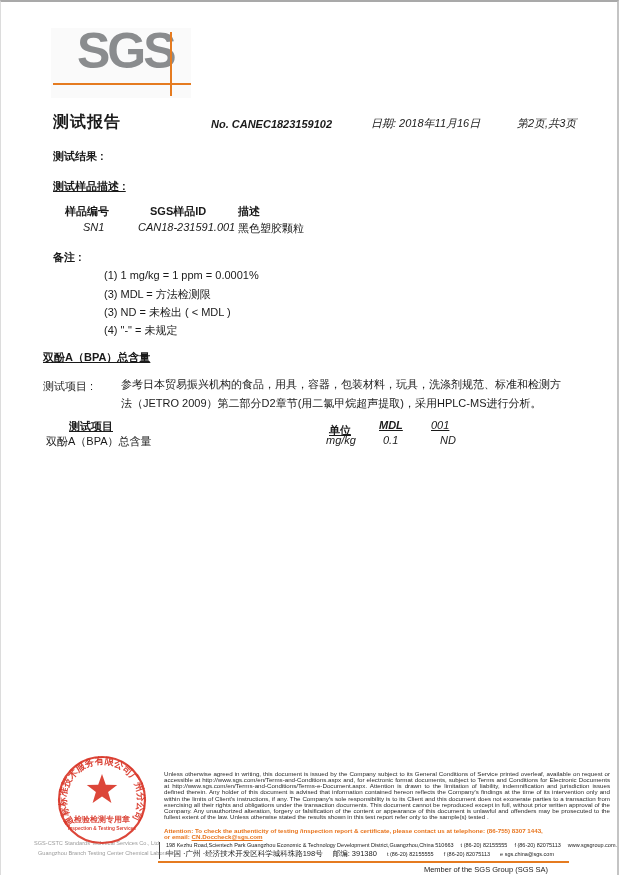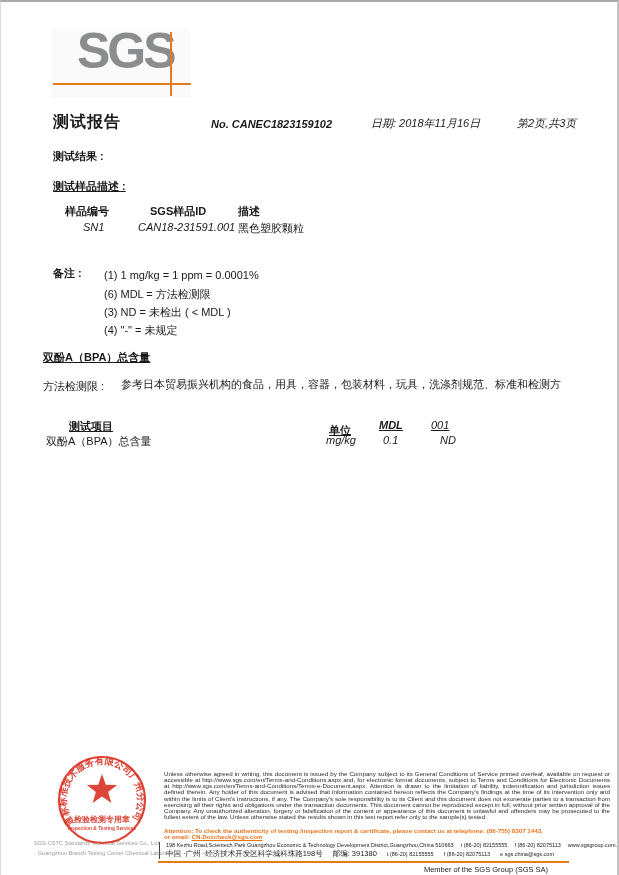--- a/index.html
+++ b/index.html
@@ -57,29 +57,30 @@
   <div class="abs cjk b" style="left:64px;top:202px;">样品编号</div>
   <div class="abs cjk b" style="left:149px;top:202px;">SGS样品ID</div>
   <div class="abs cjk b" style="left:237px;top:202px;">描述</div>
 
   <div>
     <div class="abs t11" style="left:82px;top:219px;">SN1</div>
     <div class="abs t11" style="left:137px;top:219px;">CAN18-231591.001</div>
     <div class="abs cjk" style="left:237px;top:219px;">黑色塑胶颗粒</div>
   </div>
 
-  <div class="abs cjk b" style="left:52px;top:264px;">备注 :</div>
+  <div class="abs cjk b" style="left:52px;top:248px;">备注 :</div>
   <div class="abs cjk" style="left:103px;top:267px;">(1) 1 mg/kg = 1 ppm = 0.0001%</div>
-  <div class="abs cjk" style="left:103px;top:285px;">(6) MDL = 方法检测限</div>
+  <div class="abs cjk" style="left:103px;top:285px;">(3) MDL = 方法检测限</div>
   <div class="abs cjk" style="left:103px;top:303px;">(3) ND = 未检出 ( &lt; MDL )</div>
   <div class="abs cjk" style="left:103px;top:321px;">(4) "-" = 未规定</div>
 
   <div class="abs cjk b u" style="left:42px;top:348px;">双酚A（BPA）总含量</div>
-  <div class="abs cjk" style="left:42px;top:377px;">方法检测限 :</div>
+  <div class="abs cjk" style="left:42px;top:377px;">测试项目 :</div>
   <div class="abs cjk" style="left:120px;top:375px;">参考日本贸易振兴机构的食品，用具，容器，包装材料，玩具，洗涤剂规范、标准和检测方</div>
+  <div class="abs cjk" style="left:120px;top:394px;">法（JETRO 2009）第二部分D2章节(用二氯甲烷超声提取)，采用HPLC-MS进行分析。</div>
 
   <div class="abs cjk b u" style="left:68px;top:417px;">测试项目</div>
   <div class="abs cjk b u" style="left:328px;top:421px;">单位</div>
   <div class="abs t11 b u" style="left:378px;top:417px;">MDL</div>
   <div class="abs t11 i u" style="left:430px;top:417px;">001</div>
 
   <div>
     <div class="abs cjk" style="left:45px;top:432px;">双酚A（BPA）总含量</div>
     <div class="abs t11" style="left:325px;top:432px;">mg/kg</div>
     <div class="abs t11" style="left:382px;top:432px;">0.1</div>

